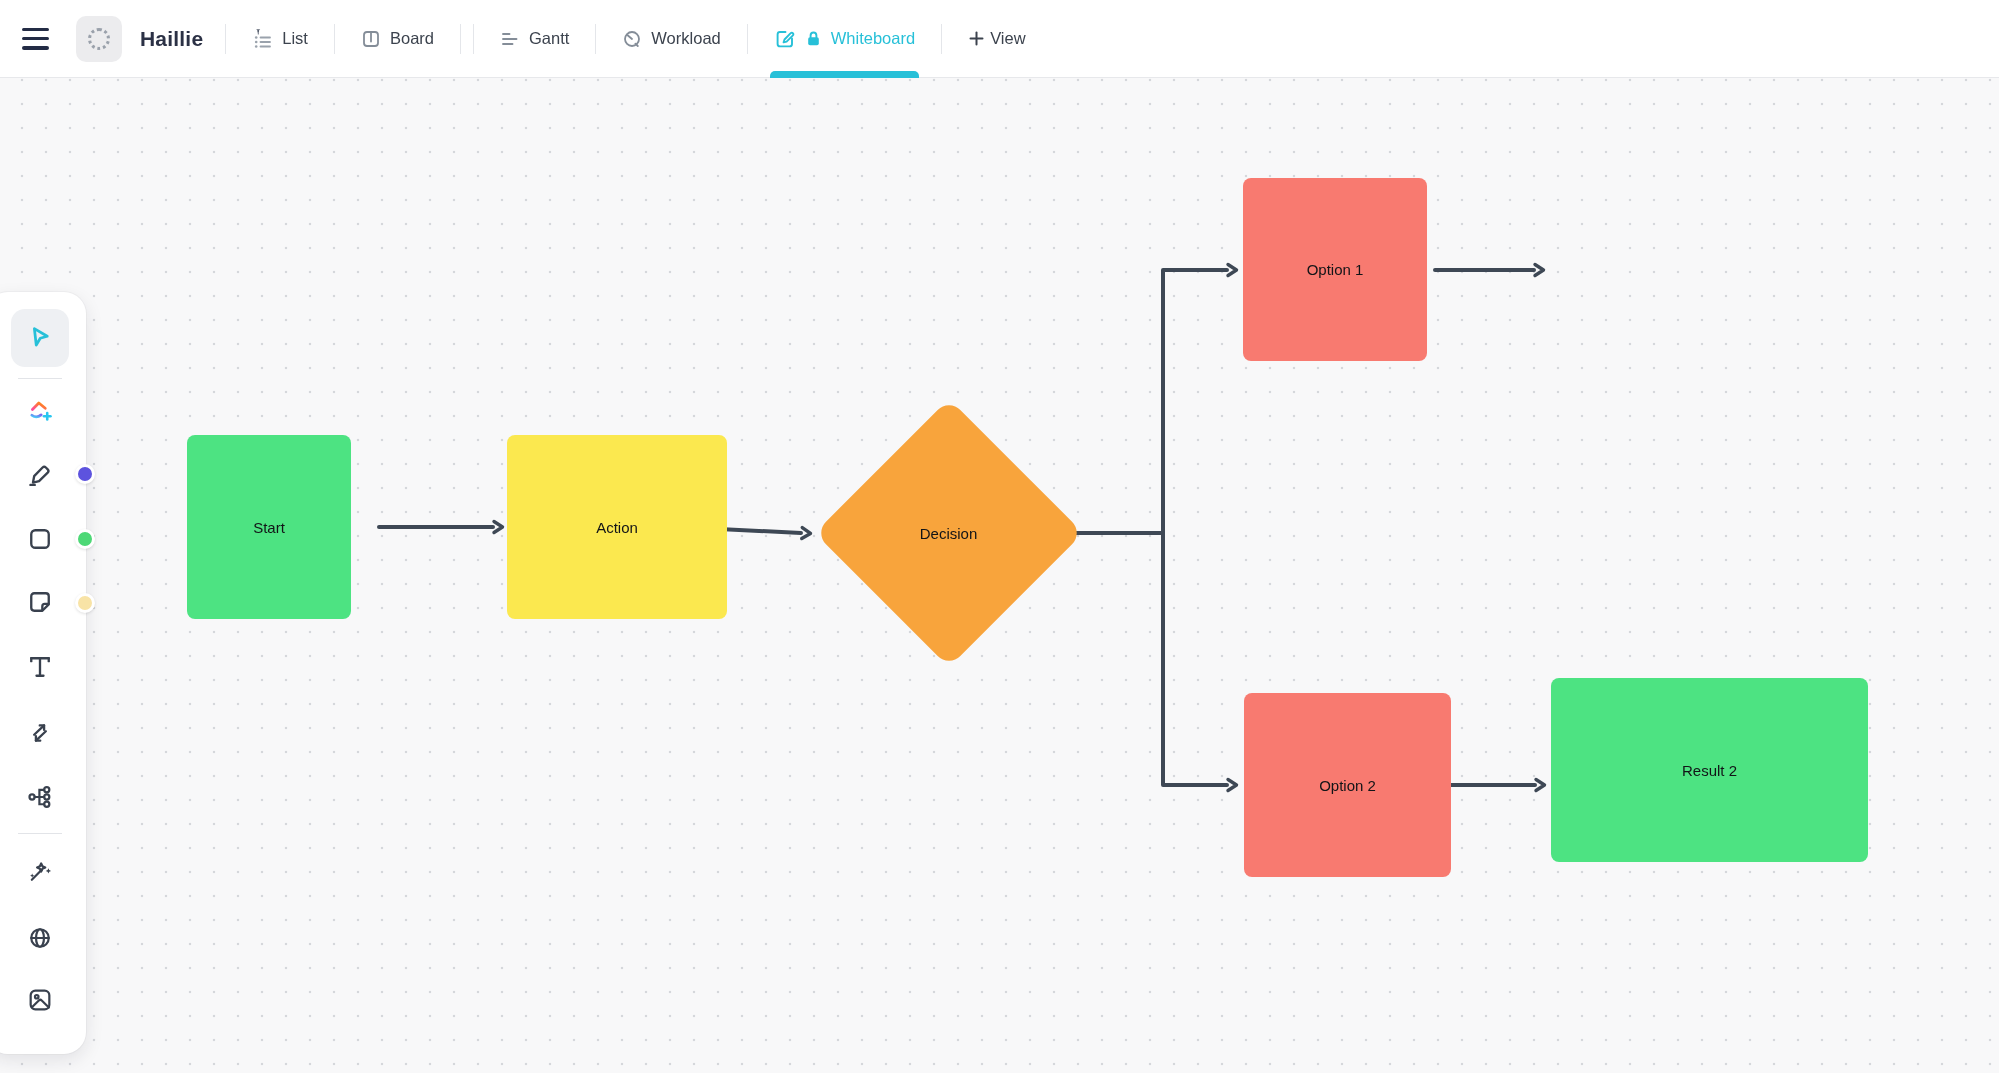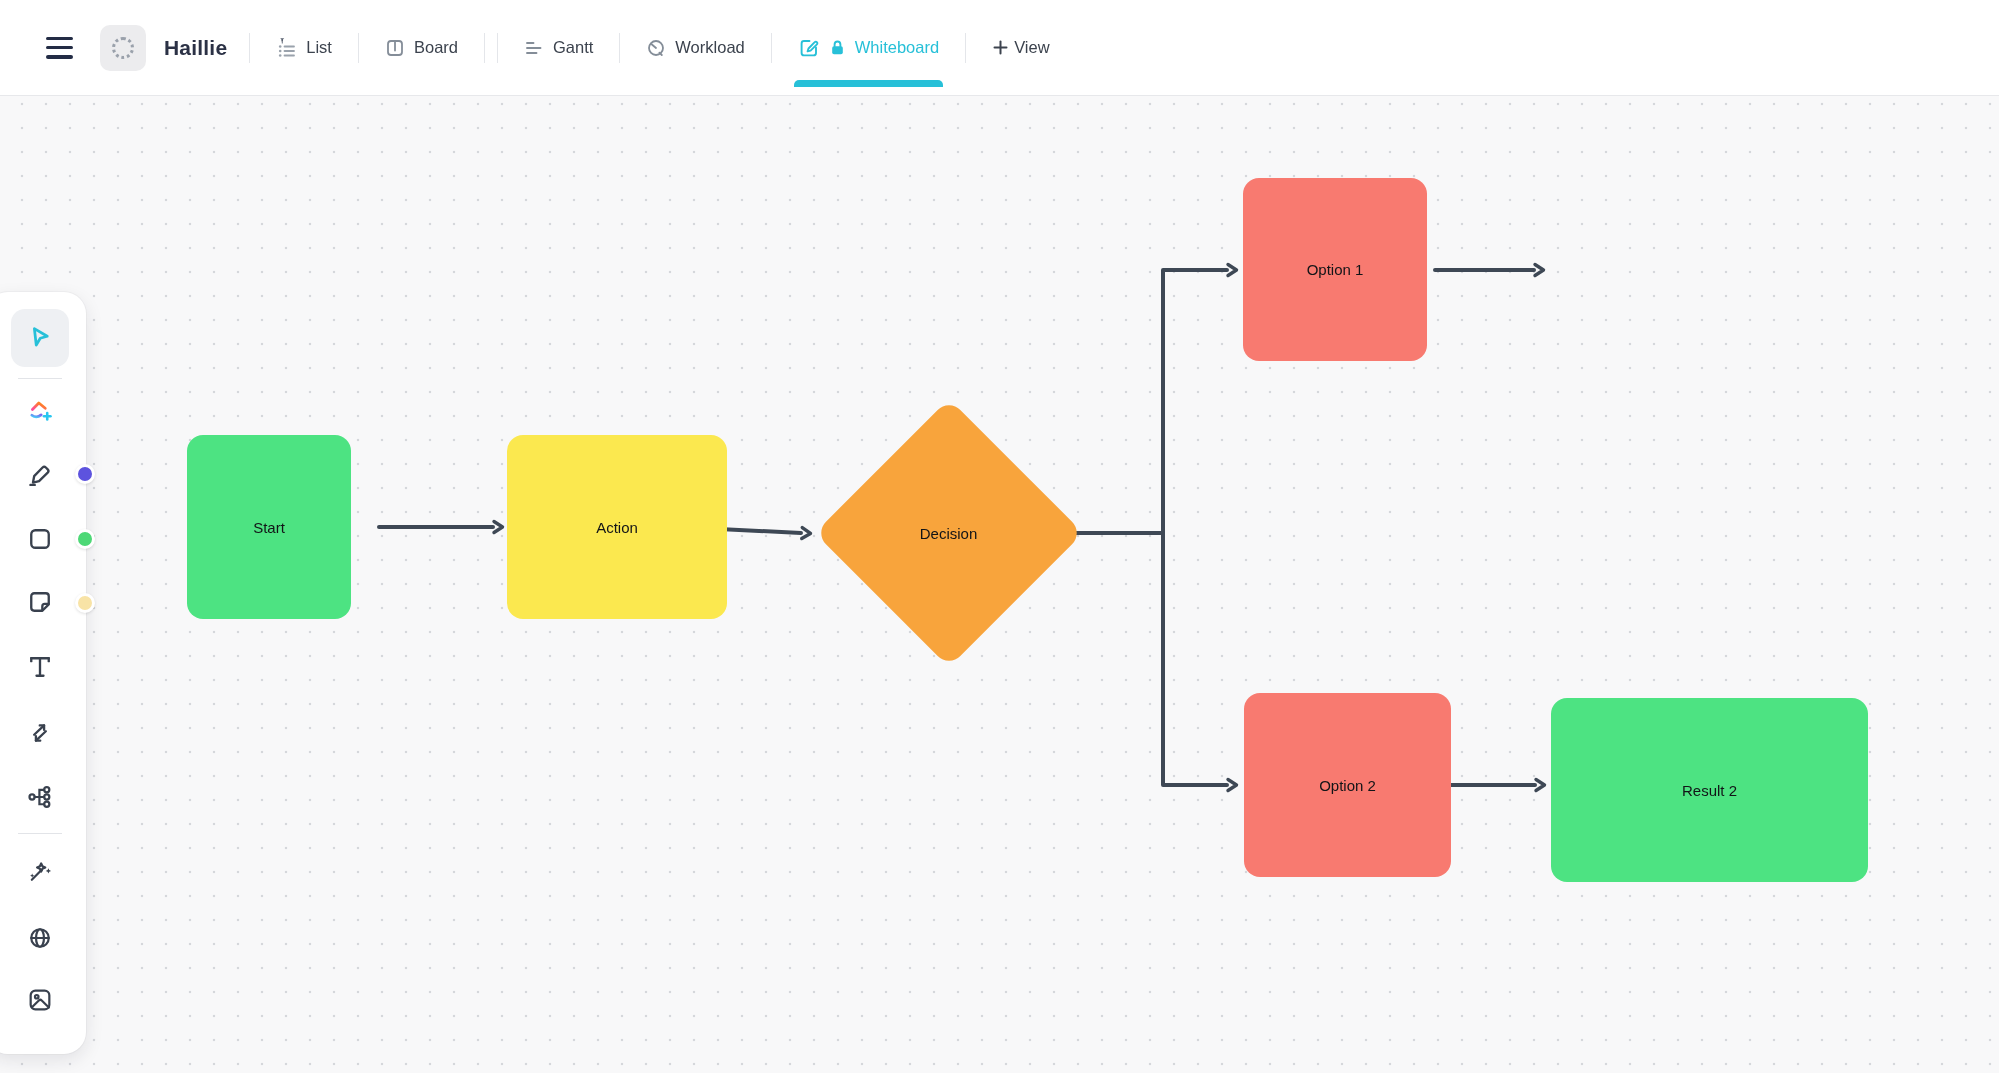--- a/index.html
+++ b/index.html
@@ -1,21 +1,21 @@
 <!DOCTYPE html>
 <html style="--accent: #27c0d8; --node-green: #4de382; --node-yellow: #fbe84f; --node-orange: #f8a43c; --node-red: #f87a70; --connector: #3e4855; --marker-dot: #5d53de; --shape-dot: #4dd876; --sticky-dot: #f8e3a6;"><head>
 <meta charset="utf-8">
 <style>
   * { margin:0; padding:0; box-sizing:border-box; }
   html,body { width:1999px; height:1073px; overflow:hidden; background:#fff;
               font-family:"Liberation Sans","DejaVu Sans",sans-serif; }
 
   
-  .topbar { position:relative; height:96px; background:#fff; display:flex; align-items:center;
-            border-bottom:1px solid #e7e8eb; z-index:30;padding-left:24px; }
+  .topbar { position:relative; height:78px; background:#fff; display:flex; align-items:center;
+            border-bottom:1px solid #e7e8eb; z-index:30; }
   .hamburger { margin-left:22px; width:28px; height:22px; display:flex; flex-direction:column;
                justify-content:space-between; cursor:pointer; }
   .hamburger span { display:block; width:27px; height:3.5px; background:#232c45; border-radius:2px; }
   .ws-icon-btn { margin-left:26px; width:46px; height:46px; background:#ececee; border-radius:10px;
                  display:flex; align-items:center; justify-content:center; }
   .spinner { width:22px; height:22px; border:3px dotted #9aa1ab; border-radius:50%; }
   .ws-title { margin-left:18px; font-size:21px; font-weight:700; color:#2b3145; letter-spacing:.2px; }
   .vdiv { width:1px; height:30px; background:#e4e6ea; margin:0 6px; }
   .vdiv.first { margin-left:22px; }
   .tab { position:relative; height:78px; display:flex; align-items:center; gap:9px;
@@ -32,30 +32,30 @@
             background-image:radial-gradient(circle, #d5d7db 1.4px, transparent 1.6px);
             background-size:24px 24px; background-position:10px 14px; }
 
   #connector-svg { position:absolute; inset:0; width:100%; height:100%; }
   #connector-svg path { stroke:var(--connector); stroke-width:4; fill:none;
                         stroke-linecap:round; stroke-linejoin:round; }
   #arrowhead path { stroke:var(--connector); stroke-width:3.4; fill:none;
                     stroke-linecap:round; stroke-linejoin:round; }
 
   .node { position:absolute; display:flex; align-items:center; justify-content:center;
-          font-size:15px; font-weight:500; color:#121417; border-radius:16px; cursor:pointer; }
+          font-size:15px; font-weight:500; color:#121417; border-radius:8px; cursor:pointer; }
   .node-start   { left:187px;  top:357px; width:164px; height:184px; background:var(--node-green); }
   .node-action  { left:507px;  top:357px; width:220px; height:184px; background:var(--node-yellow); }
   .node-decision{ left:854px;  top:360px; width:190px; height:190px; background:var(--node-orange);
                   transform:rotate(45deg); border-radius:16px; }
   .node-decision .diamond-label { transform:rotate(-45deg); }
   .node-option1 { left:1243px; top:100px; width:184px; height:183px; background:var(--node-red); }
   .node-result1 { left:1550px; top:100px; width:318px; height:184px; background:var(--node-green); }
   .node-option2 { left:1244px; top:615px; width:207px; height:184px; background:var(--node-red); }
-  .node-result2 { left:1551px; top:620px; width:317px; height:184px; background:var(--node-green); }
+  .node-result2 { left:1551px; top:600px; width:317px; height:184px; background:var(--node-green); }
 
   
   .toolbar { position:absolute; left:-14px; top:292px; width:100px; height:762px; background:#fff;
              border-radius:22px; box-shadow:0 6px 18px rgba(25,30,45,.10), 0 0 0 1px rgba(25,30,45,.03);
              z-index:20; }
   .tool { position:absolute; left:34px; width:40px; height:40px; display:flex; align-items:center;
           justify-content:center; cursor:pointer; border-radius:10px; }
   .tool.select { left:25px; top:17px; width:58px; height:58px; background:#eef0f3; border-radius:14px; }
   .tb-div { position:absolute; left:32px; width:44px; height:1px; background:#e2e4e8; }
   .color-dot { position:absolute; width:20px; height:20px; border-radius:50%; border:3px solid #fff;

